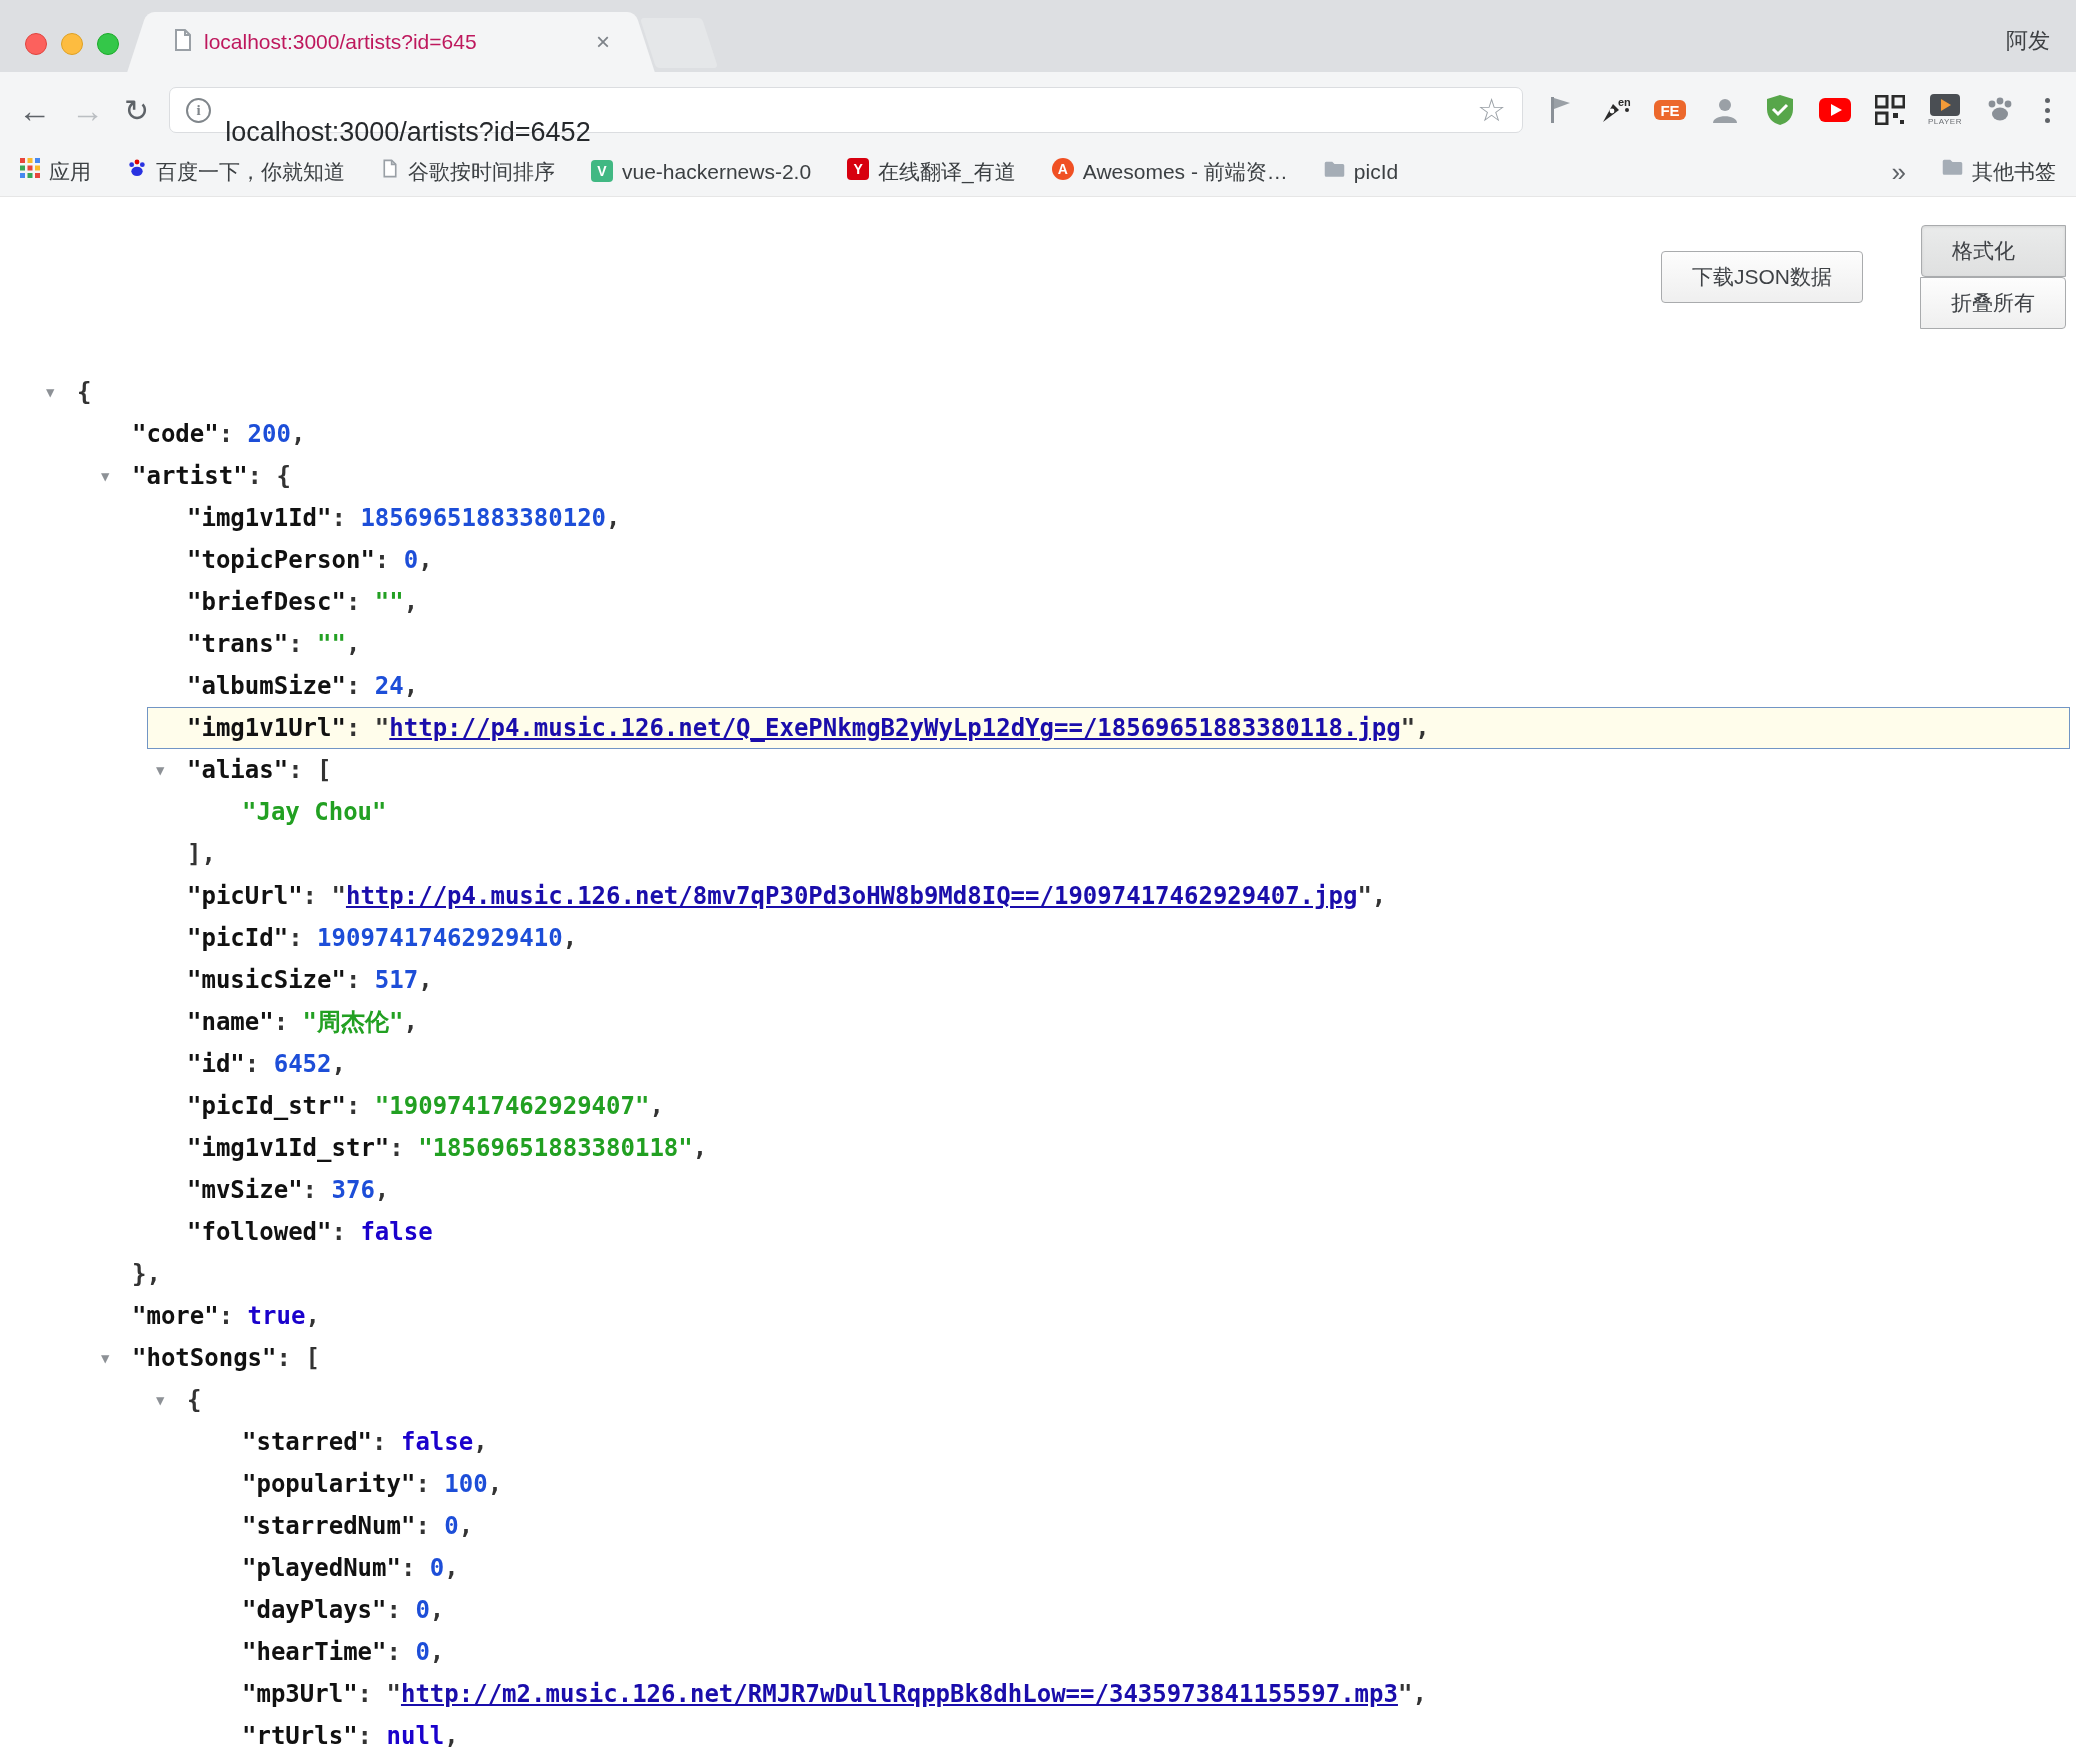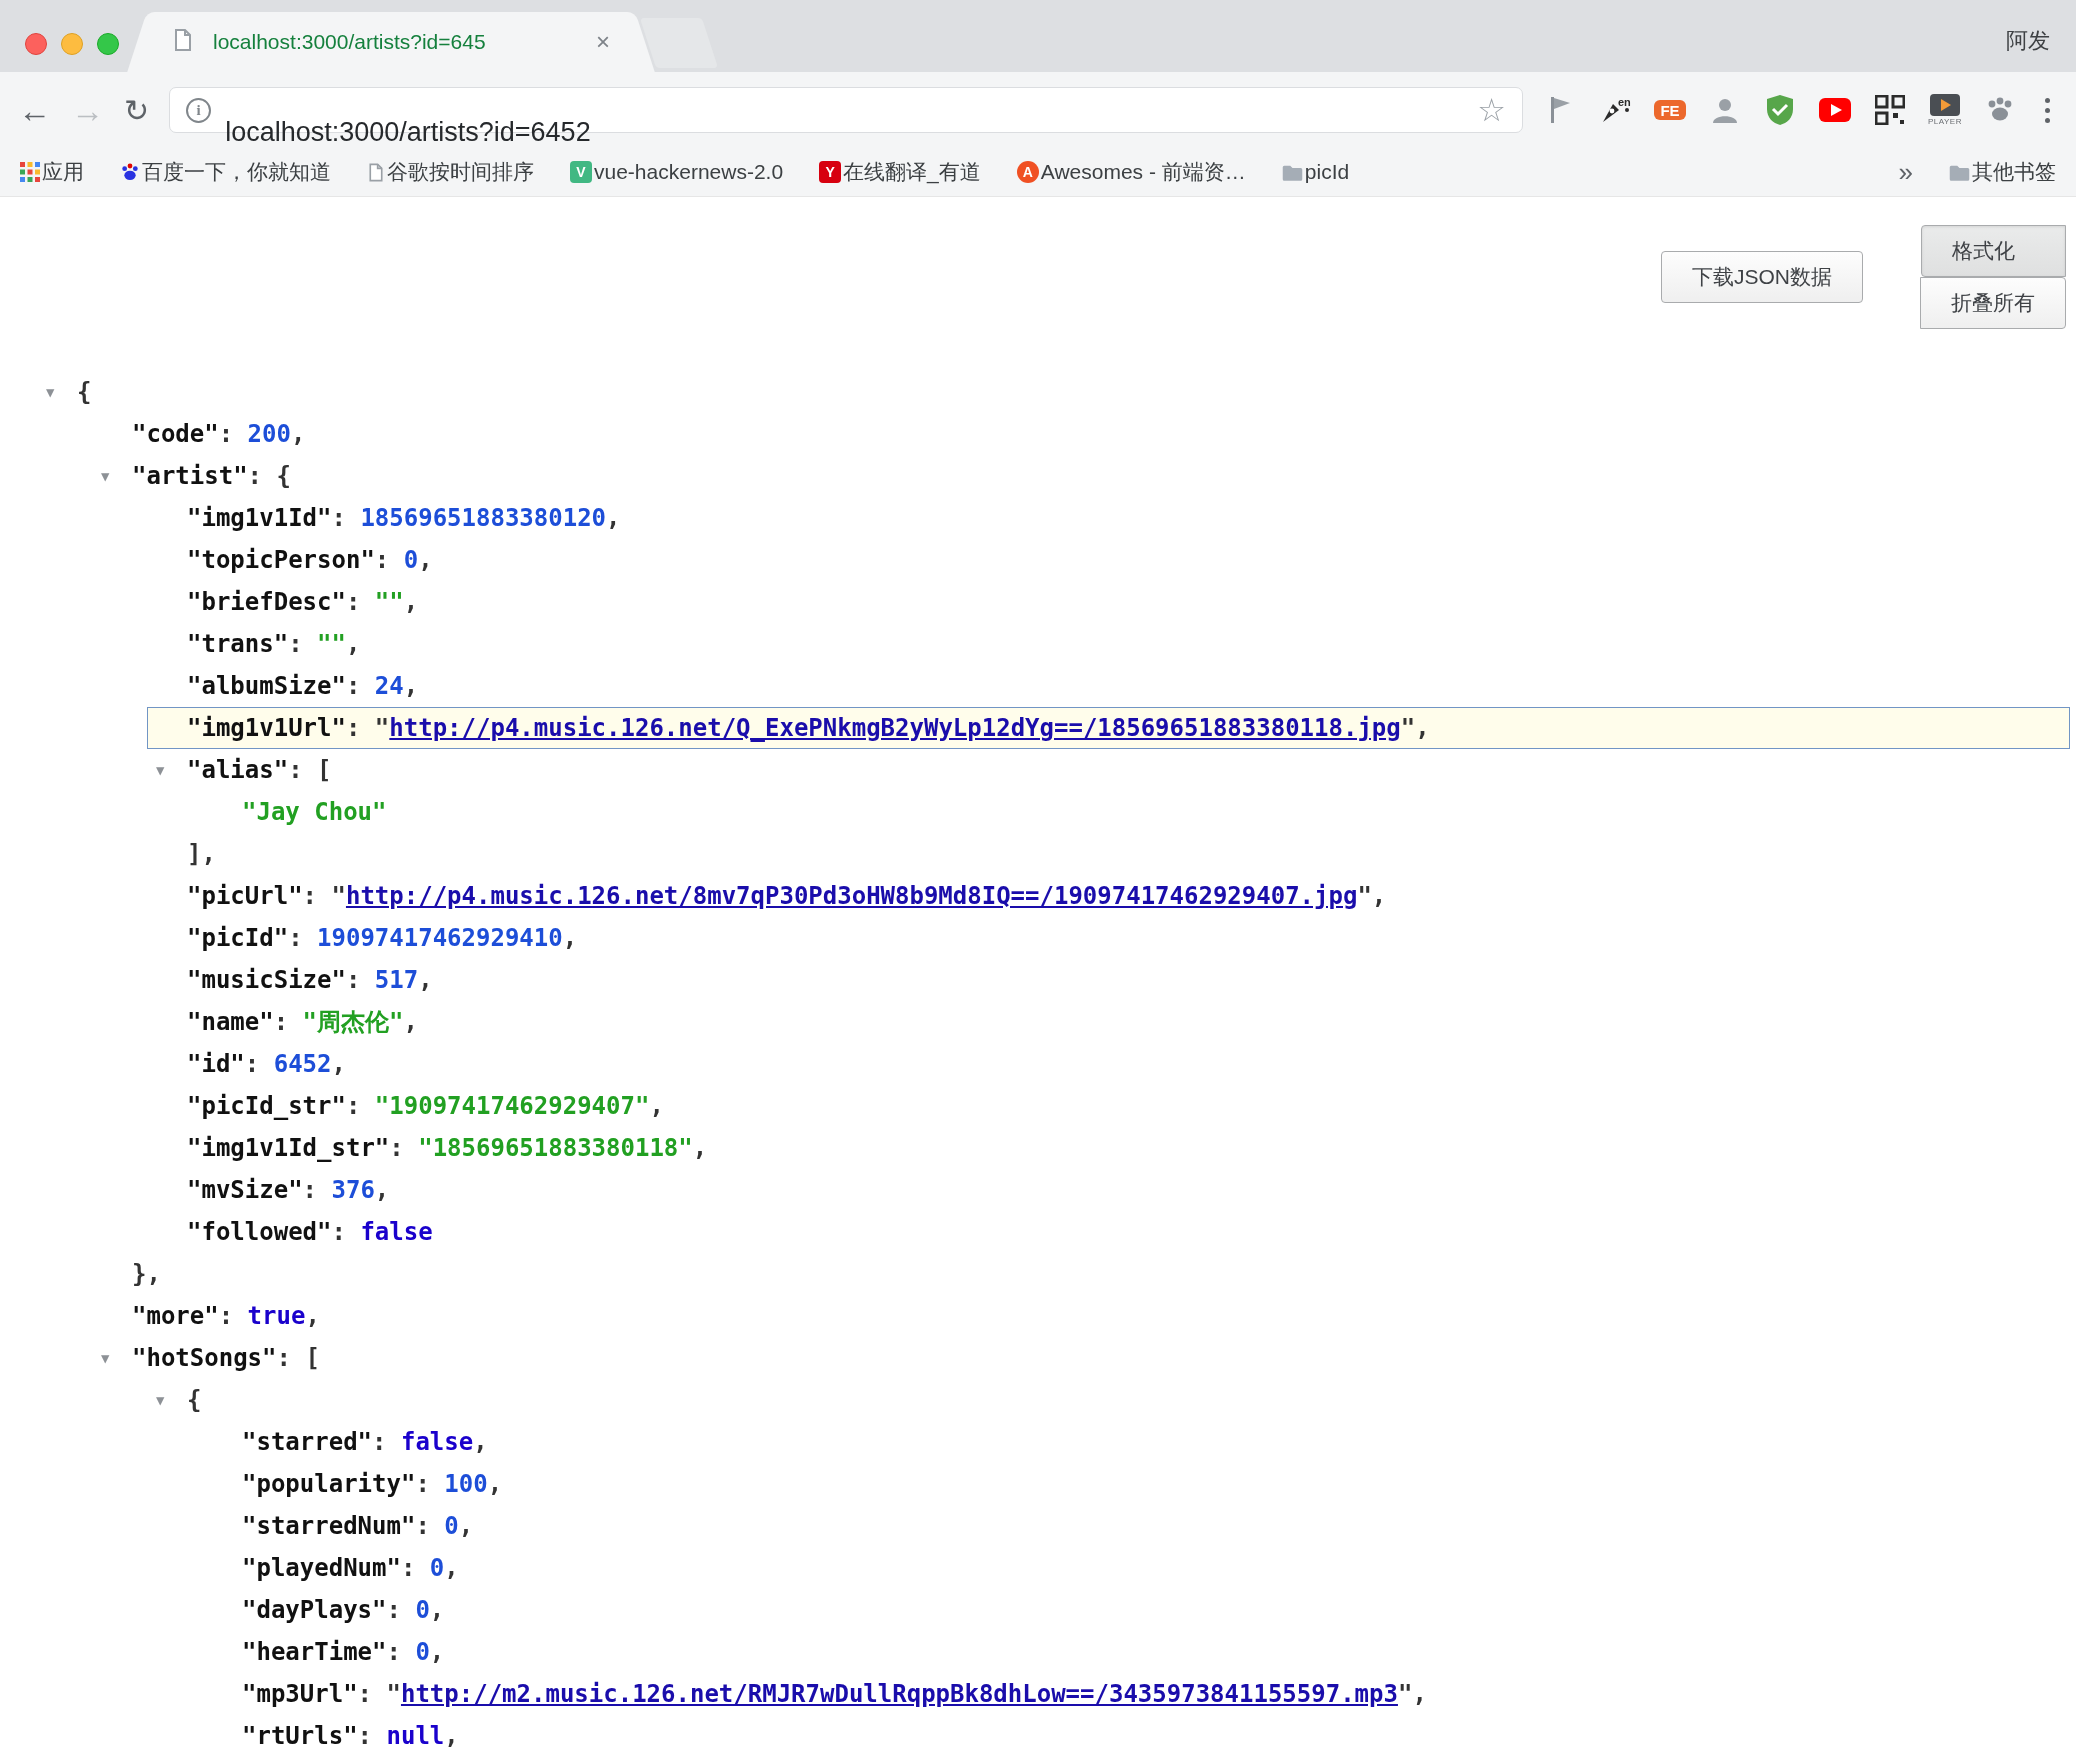--- a/index.html
+++ b/index.html
@@ -12,22 +12,22 @@
   .traffic { position:absolute; top:33px; width:22px; height:22px; border-radius:50%; }
   .t-red   { left:25px;  background:#FC615D; border:1px solid #E0443E; }
   .t-yellow{ left:61px;  background:#FDBC40; border:1px solid #DEA123; }
   .t-green { left:97px;  background:#34C749; border:1px solid #1AAB29; }
   .tab { position:absolute; left:152px; top:12px; width:478px; height:60px; background:#F4F5F6;
          border-radius:10px 10px 0 0; display:flex; align-items:center; padding:0 20px; }
   .tab::before { content:''; position:absolute; left:-15px; bottom:0; width:34px; height:100%;
          background:#F4F5F6; transform:skewX(-18deg); border-radius:8px 0 0 0; }
   .tab::after { content:''; position:absolute; right:-15px; bottom:0; width:34px; height:100%;
          background:#F4F5F6; transform:skewX(18deg); border-radius:0 8px 0 0; }
-  .tab-title { flex:1; font-size:21px; color:#15803d; white-space:nowrap; overflow:hidden;
-         text-overflow:ellipsis; margin:0 19px; position:relative; z-index:2; }
+  .tab-title { flex:1; font-size:21px; color:#be185d; white-space:nowrap; overflow:hidden;
+         text-overflow:ellipsis; margin:0 10px; position:relative; z-index:2; }
   .tab-close { font-size:24px; color:#7E8389; position:relative; z-index:2; cursor:default; }
   .new-tab-btn { position:absolute; left:648px; top:18px; width:62px; height:50px;
          background:#E5E7E9; transform:skewX(18deg); border-radius:4px; }
   .profile-name { position:absolute; right:26px; top:26px; font-size:22px; color:#3E4144; }
 
   
   .toolbar { height:76px; background:#F4F5F6; display:flex; align-items:center; padding:0 18px; gap:20px; }
   .nav-btn { font-size:33px; color:#5E6призlégiées368; line-height:1; }
   .nav-btn { color:#5E6368; }
   .nav-btn.disabled { color:#BBBFC3; }
@@ -44,21 +44,21 @@
          flex-direction:column; position:relative; }
   .ext-fe { width:32px; height:20px; background:#EC682C; border-radius:6px; color:#fff;
          font-size:15px; font-weight:bold; display:flex; align-items:center; justify-content:center; }
   .ext-player-label { font-size:8px; color:#6B6F74; letter-spacing:.5px; margin-top:1px; }
   .menu-dots { display:flex; flex-direction:column; gap:5px; padding:0 8px; }
   .menu-dots i { width:5px; height:5px; border-radius:50%; background:#5F6368; }
 
   
   .bookmarks { height:49px; background:#F4F5F6; display:flex; align-items:center;
          padding:0 20px; gap:36px; border-bottom:1px solid #E6E6E6; }
-  .bm { display:flex; align-items:center; gap:2px; font-size:21px; color:#3C4043; white-space:nowrap; }
+  .bm { display:flex; gap:9px; font-size:21px; color:#3C4043; white-space:nowrap; }
   .bm-badge { width:22px; height:22px; border-radius:4px; color:#fff; font-size:14px; font-weight:bold;
          display:flex; align-items:center; justify-content:center; }
   .badge-vue { background:#41B883; }
   .badge-yd  { background:#D7000F; }
   .badge-aw  { background:#F05023; border-radius:50%; }
   .bm-spacer { flex:1; }
   .overflow-chevron { font-size:26px; color:#5F6368; }
 
   
   .page { position:relative; height:1556px; background:#fff; overflow:hidden; }

